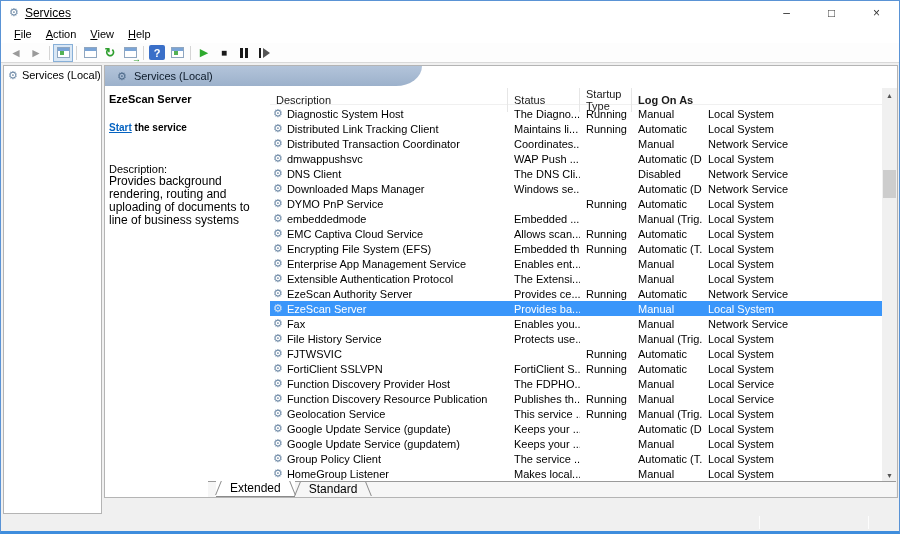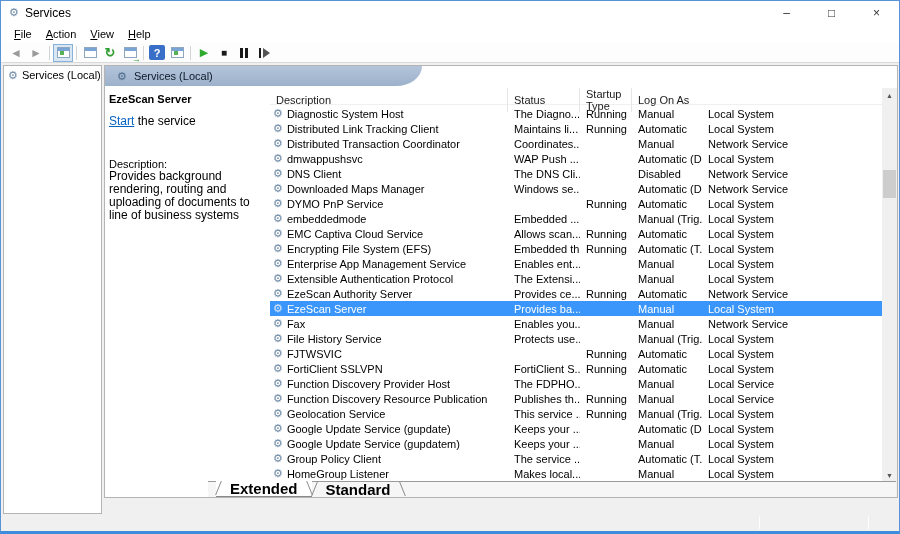--- a/index.html
+++ b/index.html
@@ -3,21 +3,21 @@
 <meta charset="utf-8">
 <style>
   * { margin:0; padding:0; box-sizing:border-box; }
   html,body { width:900px; height:534px; font-family:"Liberation Sans", sans-serif; background:#e8e8e8; }
   .window { position:relative; width:900px; height:534px; background:#ffffff;
             border:1px solid #5a93d5; border-bottom:3px solid #3e8ddd; overflow:hidden; }
 
   
   .titlebar { position:absolute; left:0; top:0; right:0; height:23px; background:#fff; display:flex; align-items:center; }
   .title-icon { font-size:12px; color:#7d93ab; margin:0 6px 0 8px; }
-  .title-text { font-size:12px; color:#000; }
+  .title-text { font-size:12px; color:#000;text-decoration:underline; }
   .caption-buttons { position:absolute; right:0; top:0; height:23px; display:flex; }
   .cap-btn { width:45px; height:23px; display:flex; align-items:center; justify-content:center;
              font-size:12px; color:#333; cursor:default; }
 
   
   .menubar { position:absolute; left:0; top:23px; right:0; height:19px; background:#fff;
              display:flex; align-items:center; padding-left:6px; }
   .menu-item { display:inline-block; font-size:11px; color:#000; padding:2px 7px; }
   .menu-item::first-letter { text-decoration:underline; }
 
@@ -52,32 +52,32 @@
   .right-box { position:absolute; left:103px; top:2px; right:1px; bottom:16px; background:#fff; border:1px solid #b4b4b4; }
   .banner { position:absolute; left:0; top:0; right:0; height:20px; background:#fff; }
   .banner-tab { position:absolute; left:0; top:0; height:20px; width:317px;
                 background:linear-gradient(#b3c4da,#9cb1cb); border-bottom-right-radius:26px 20px;
                 display:flex; align-items:center; padding-left:12px; gap:7px; }
   .banner-tab .gear { color:#4d6a8a; }
   .banner-title { font-size:11px; color:#0d1b2a; }
 
   .desc-panel { position:absolute; left:0; top:20px; width:164px; bottom:0; background:#fff; padding:7px 2px 0 4px; }
   .svc-name { font-size:11px; font-weight:bold; color:#000; }
-  .svc-action { font-size:12px; margin-top:9px; color:#000; }
+  .svc-action { font-size:10px; margin-top:17px; color:#000;font-weight:bold; }
   .link { color:#0563c1; text-decoration:underline; cursor:pointer; }
   .desc-label { font-size:11px; margin-top:30px; color:#000; }
   .desc-text { font-size:12px; color:#000; line-height:13px; width:158px; }
 
   
   .list-area { position:absolute; left:165px; top:20px; right:0; bottom:0; background:#fff; }
   .lv-header { position:absolute; left:0; top:2px; right:15px; height:17px; display:grid;
                grid-template-columns:238px 72px 52px 70px 1fr; font-size:11px; color:#1a1a1a;
                border-bottom:1px solid #f0f0f0; }
   .lv-h-cell { display:flex; align-items:center; padding-left:6px; border-right:1px solid #e6e6e6; position:relative; }
-  .lv-h-cell:last-child { border-right:none; }
+  .lv-h-cell:last-child { border-right:none;font-weight:bold; }
   .sort-caret { position:absolute; left:160px; top:1px; width:6px; height:6px;
                 border-left:1px solid #8a8a8a; border-top:1px solid #8a8a8a; transform:rotate(45deg); }
   .lv-rows { position:absolute; left:0; top:20px; right:15px; height:378px; overflow:hidden; }
   .lv-row { display:grid; grid-template-columns:238px 72px 52px 70px 1fr; height:15px; font-size:11px;
             color:#000; align-items:center; white-space:nowrap; }
   .lv-row.selected { background:#3a96fa; color:#fff; }
   .lv-cell { overflow:hidden; padding-left:6px; }
   .lv-cell.name { display:flex; align-items:center; gap:4px; padding-left:3px; }
   .lv-row.selected .gear { color:#d8e6f5; }
 
@@ -87,21 +87,21 @@
               color:#555; font-size:7px; }
   .vs-thumb { position:absolute; left:1px; width:13px; top:82px; height:28px; background:#cdcdcd; }
   .hscroll { position:absolute; left:0; right:15px; bottom:0; height:16px; background:#f0f0f0; display:flex; align-items:center; }
   .hs-arrow { width:15px; height:16px; display:flex; align-items:center; justify-content:center; color:#555; font-size:7px; flex:0 0 auto; }
   .hs-thumb { position:absolute; left:15px; width:512px; top:1px; height:14px; background:#cdcdcd; }
   .sb-corner { position:absolute; right:0; bottom:0; width:15px; height:16px; background:#f0f0f0; }
 
   
   .tabsbar { position:absolute; left:103px; right:1px; bottom:0; height:16px; background:#f6f6f6;
              border-top:1px solid #9a9a9a; display:flex; padding-left:8px; }
-  .btab { position:relative; font-size:15px; color:#000; padding:0 14px 10px 14px; line-height:15px;font-weight:bold; }
+  .btab { position:relative; font-size:12px; color:#000; padding:0 14px 10px 14px; line-height:15px; }
   .btab::before { content:''; position:absolute; left:2px; top:0; bottom:1px; width:1px; background:#8a8a8a; transform:skewX(-22deg); }
   .btab::after  { content:''; position:absolute; right:2px; top:0; bottom:1px; width:1px; background:#8a8a8a; transform:skewX(22deg); }
   .btab.active { background:#fff; margin-top:-1px; border-bottom:1px solid #8a8a8a; }
 
   
   .statusbar { position:absolute; left:0; right:0; bottom:0; height:17px; background:#f0f0f0; }
   .sb-sep { position:absolute; top:2px; bottom:2px; width:1px; background:#d7d7d7; border-right:1px solid #fdfdfd; }
   .sb-sep.s1 { left:758px; } .sb-sep.s2 { left:867px; }
 </style>
 </head>

